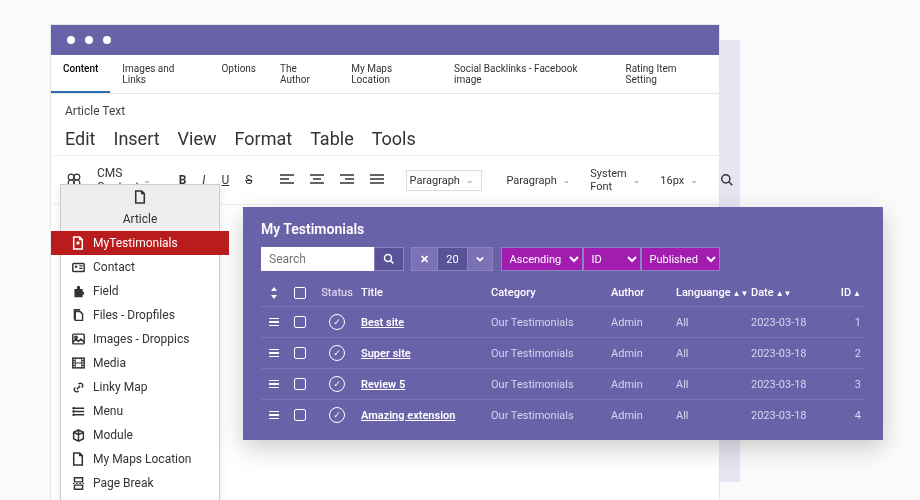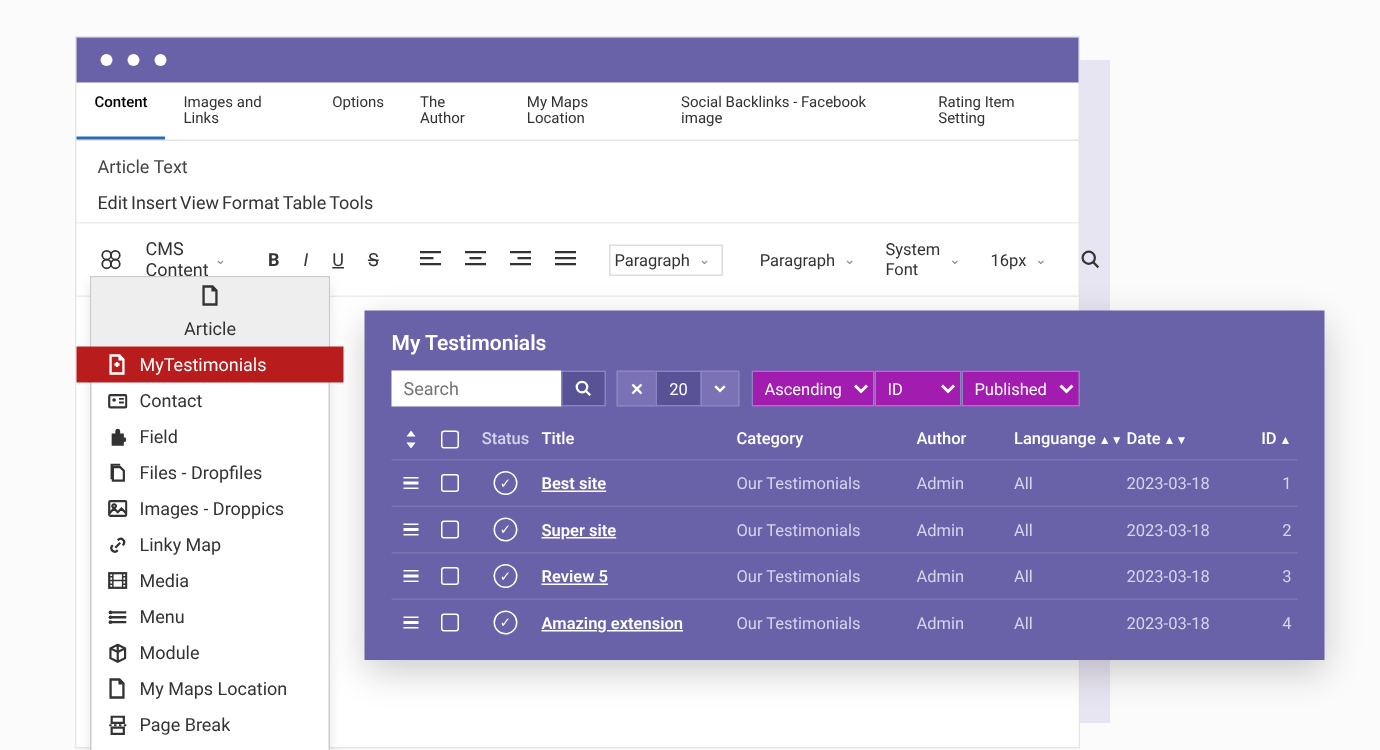--- a/index.html
+++ b/index.html
@@ -10,21 +10,21 @@
 .window { position: absolute; top: 24px; left: 50px; width: 670px; background: #fff; border: 1px solid #e5e5e5; z-index: 1; }
 .titlebar { height: 30px; background: #6a62a8; display: flex; align-items: center; padding-left: 16px; gap: 10px; }
 .titlebar .dot { width: 8px; height: 8px; background: #fff; border-radius: 50%; }
 
 .tabs { display: flex; border-bottom: 1px solid #e5e5e5; font-size: 10px; color: #333; }
 .tab { padding: 8px 12px; cursor: pointer; }
 .tab.active { border-bottom: 2px solid #2b6cb0; color: #000; font-weight: 500; }
 
 .section-label { padding: 10px 14px 6px; font-size: 12px; color: #444; }
 
-.menubar { display: flex; gap: 2px; padding: 4px 14px 6px; font-size: 12px; color: #333; border-bottom: 1px solid #eee; }
+.menubar { display: flex; gap: 18px; padding: 4px 14px 6px; font-size: 18px; color: #333; border-bottom: 1px solid #eee; }
 
 .toolbar { display: flex; align-items: center; padding: 6px 10px; gap: 4px; border-bottom: 1px solid #eee; font-size: 12px; color: #333; }
 .toolbar .btn { padding: 4px 6px; cursor: pointer; display: inline-flex; align-items: center; }
 .toolbar .sep { width: 1px; height: 18px; background: #e0e0e0; margin: 0 4px; }
 .toolbar .dd { border: 1px solid #ddd; padding: 3px 8px; display: inline-flex; align-items: center; gap: 6px; font-size: 11px; justify-content: flex-end; }
 .toolbar .dd .chev { font-size: 9px; color: #888; }
 .toolbar .spacer { flex: 1; }
 
 .editor-body { height: 300px; background: #fff; position: relative; }
 
@@ -220,34 +220,34 @@
         <svg width="13" height="12" viewBox="0 0 16 14">
           <rect x="1" y="1" width="14" height="12" rx="1" stroke="#333" stroke-width="1.8" fill="none"></rect>
           <circle cx="5" cy="5" r="1.5" stroke="#333" stroke-width="1.8" fill="none"></circle>
           <path d="M1 11l4-4 3 3 3-3 4 4" stroke="#333" stroke-width="1.8" fill="none"></path>
         </svg>
       </span>
       <span>Images - Droppics</span>
     </div>
     <div class="item">
       <span class="ico">
-        <svg width="13" height="13" viewBox="0 0 16 16">
-          <path d="M6 10l4-4M4 8l-1 1a3 3 0 004 4l1-1M12 8l1-1a3 3 0 00-4-4l-1 1" stroke="#333" stroke-width="1.8" fill="none"></path>
-        </svg>
-      </span>
-      <span>Linky Map</span>
-    </div>
-    <div class="item">
-      <span class="ico">
         <svg width="13" height="12" viewBox="0 0 16 14">
           <rect x="1" y="1" width="14" height="12" stroke="#333" stroke-width="1.8" fill="none"></rect>
           <path d="M4 1v12M12 1v12M1 7h14M1 4h3M1 10h3M12 4h3M12 10h3" stroke="#333" stroke-width="1.2"></path>
         </svg>
       </span>
       <span>Media</span>
+    </div>
+    <div class="item">
+      <span class="ico">
+        <svg width="13" height="13" viewBox="0 0 16 16">
+          <path d="M6 10l4-4M4 8l-1 1a3 3 0 004 4l1-1M12 8l1-1a3 3 0 00-4-4l-1 1" stroke="#333" stroke-width="1.8" fill="none"></path>
+        </svg>
+      </span>
+      <span>Linky Map</span>
     </div>
     <div class="item">
       <span class="ico">
         <svg width="13" height="11" viewBox="0 0 16 12">
           <path d="M1 2h14M1 6h14M1 10h14" stroke="#333" stroke-width="2"></path>
           <circle cx="2" cy="2" r="1.5" fill="#333"></circle>
           <circle cx="2" cy="6" r="1.5" fill="#333"></circle>
           <circle cx="2" cy="10" r="1.5" fill="#333"></circle>
         </svg>
       </span>

